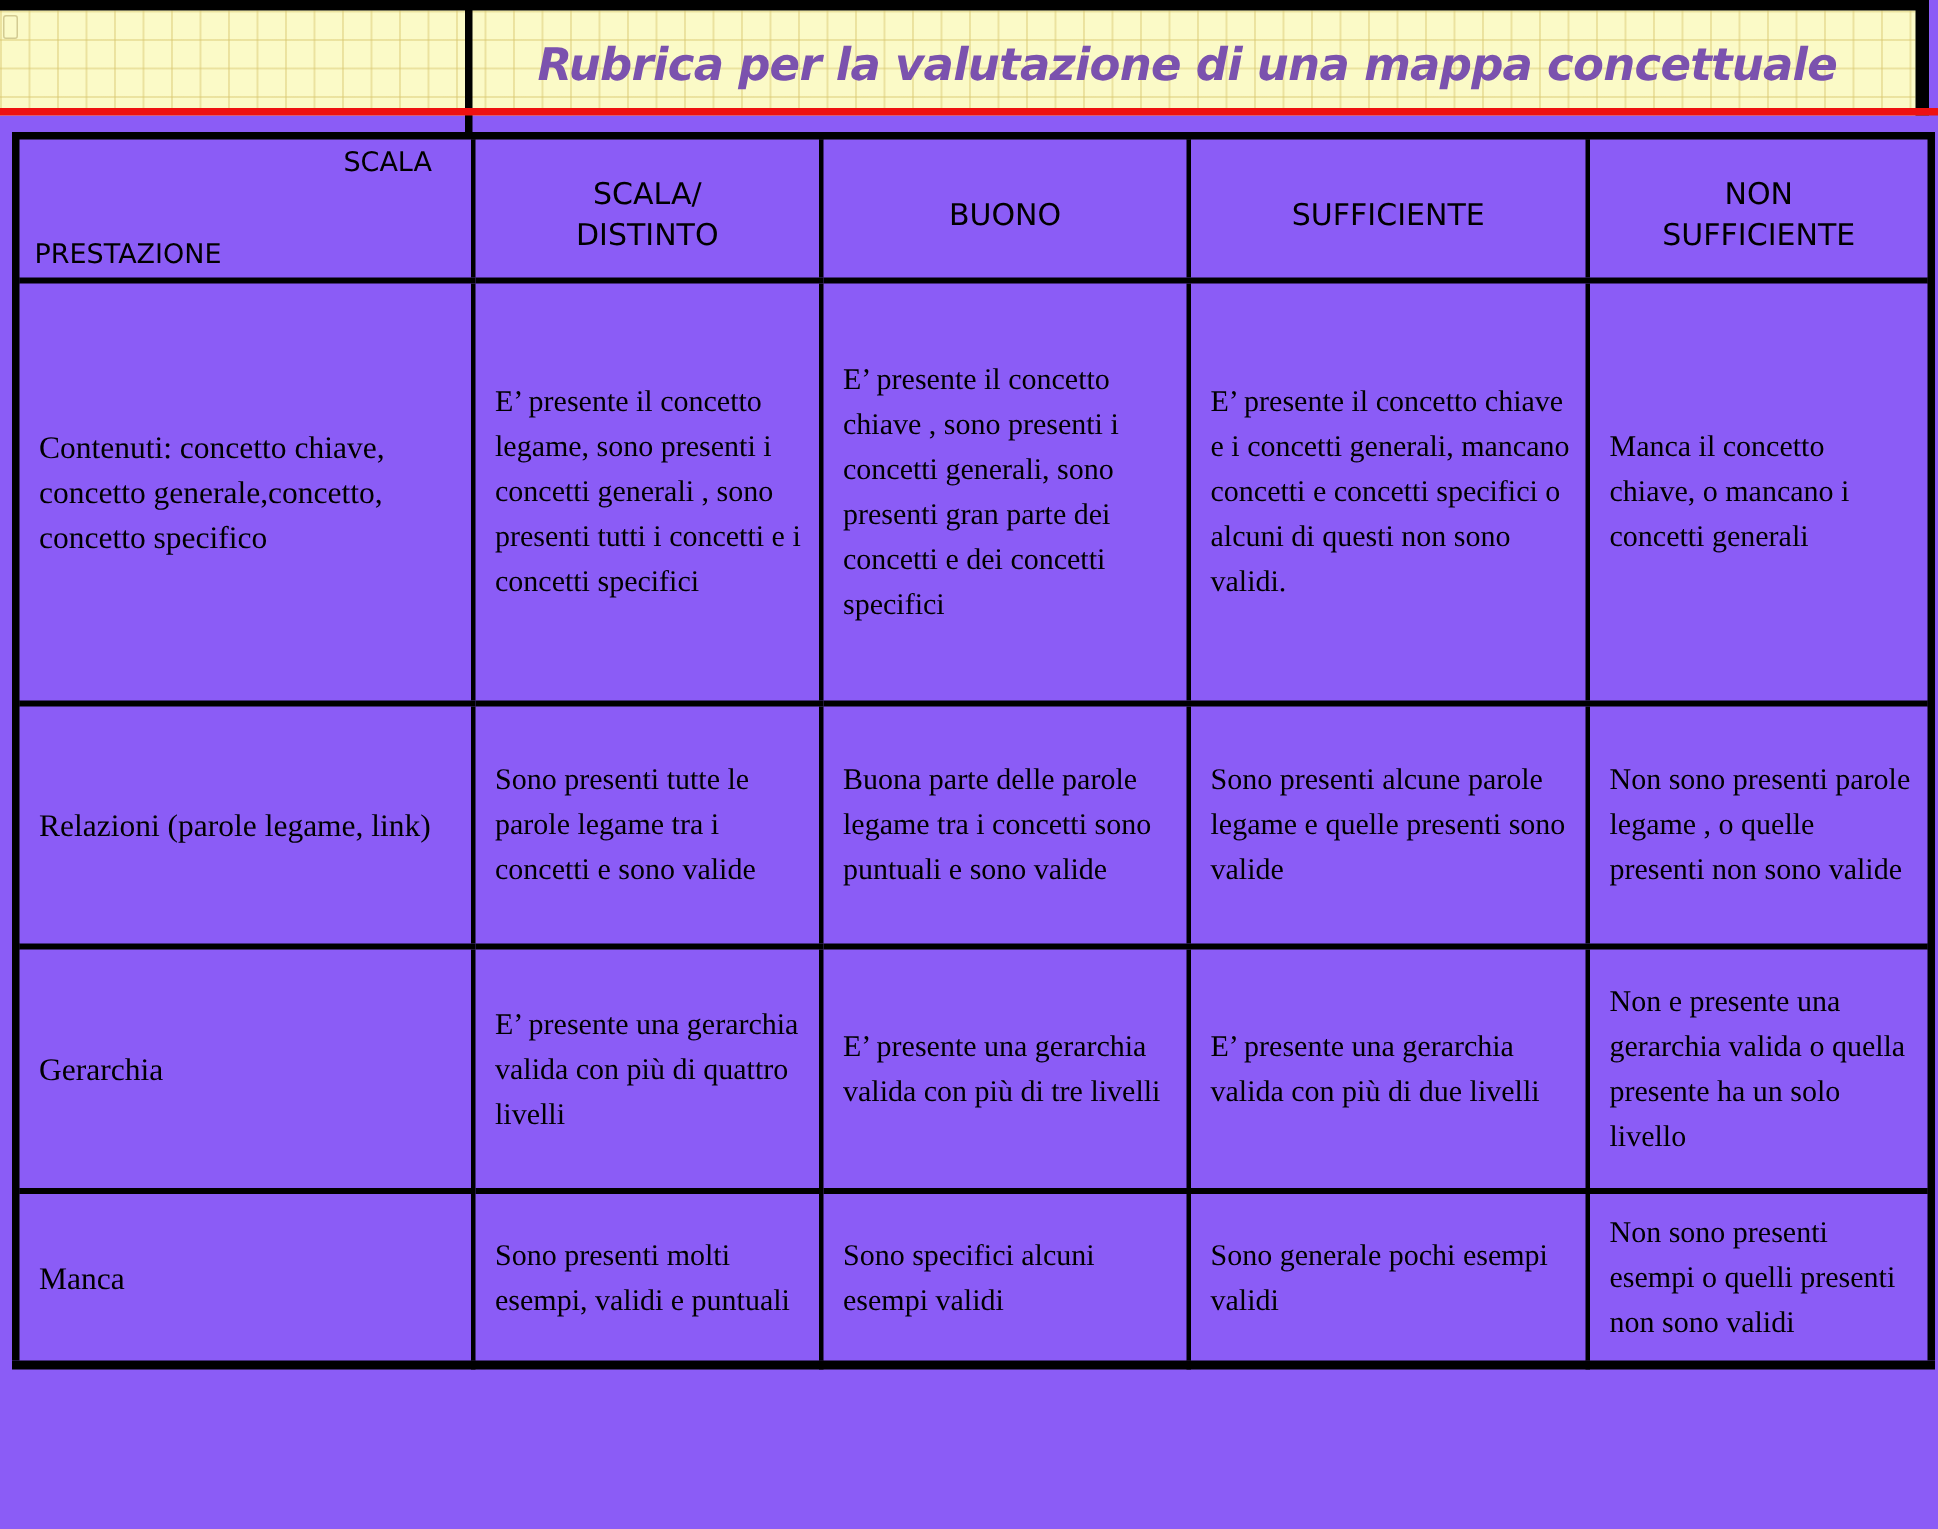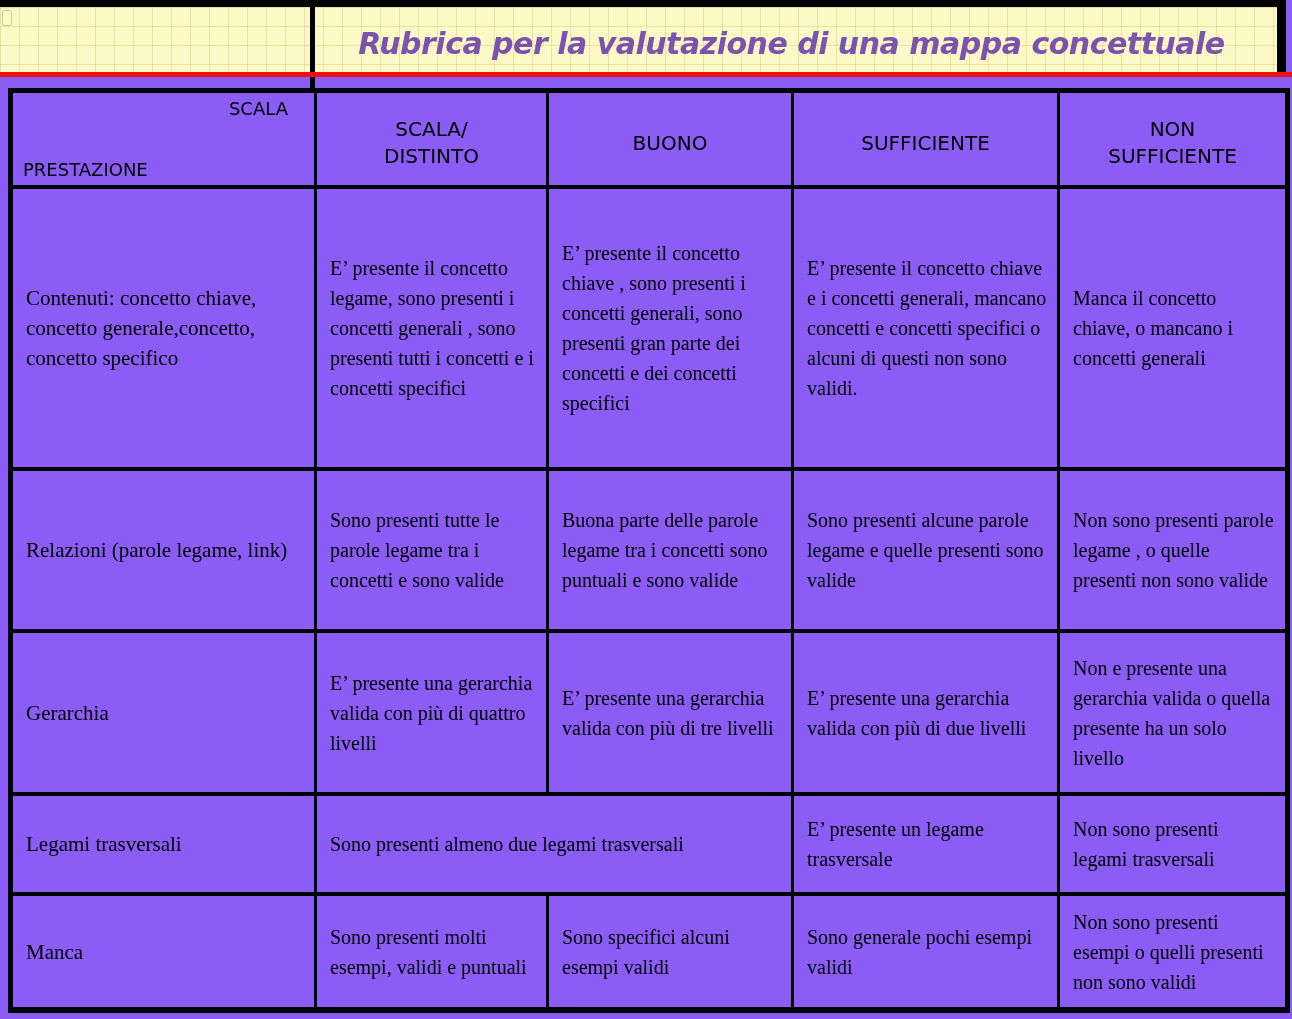--- a/index.html
+++ b/index.html
@@ -191,26 +191,20 @@
       </tr>
 
       <tr class="h-r3">
         <th class="row-label">Gerarchia</th>
         <td class="cell">E’ presente una gerarchia valida con più di quattro livelli</td>
         <td class="cell">E’ presente una gerarchia valida con più di tre livelli</td>
         <td class="cell">E’ presente una gerarchia valida con più di due livelli</td>
         <td class="cell">Non e presente una gerarchia valida o quella presente ha un solo livello</td>
       </tr>
 
-      <tr class="h-r4">
-        <th class="row-label">Legami trasversali</th>
-        <td class="cell" colspan="2">Sono presenti almeno due legami trasversali</td>
-        <td class="cell">E’ presente un legame trasversale</td>
-        <td class="cell">Non sono presenti legami trasversali</td>
-      </tr>
 
       <tr class="h-r5">
         <th class="row-label">Manca</th>
         <td class="cell">Sono presenti molti esempi, validi e puntuali</td>
         <td class="cell">Sono specifici alcuni esempi validi</td>
         <td class="cell">Sono generale pochi esempi validi</td>
         <td class="cell">Non sono presenti esempi o quelli presenti non sono validi</td>
       </tr>
     </tbody>
       </table>

